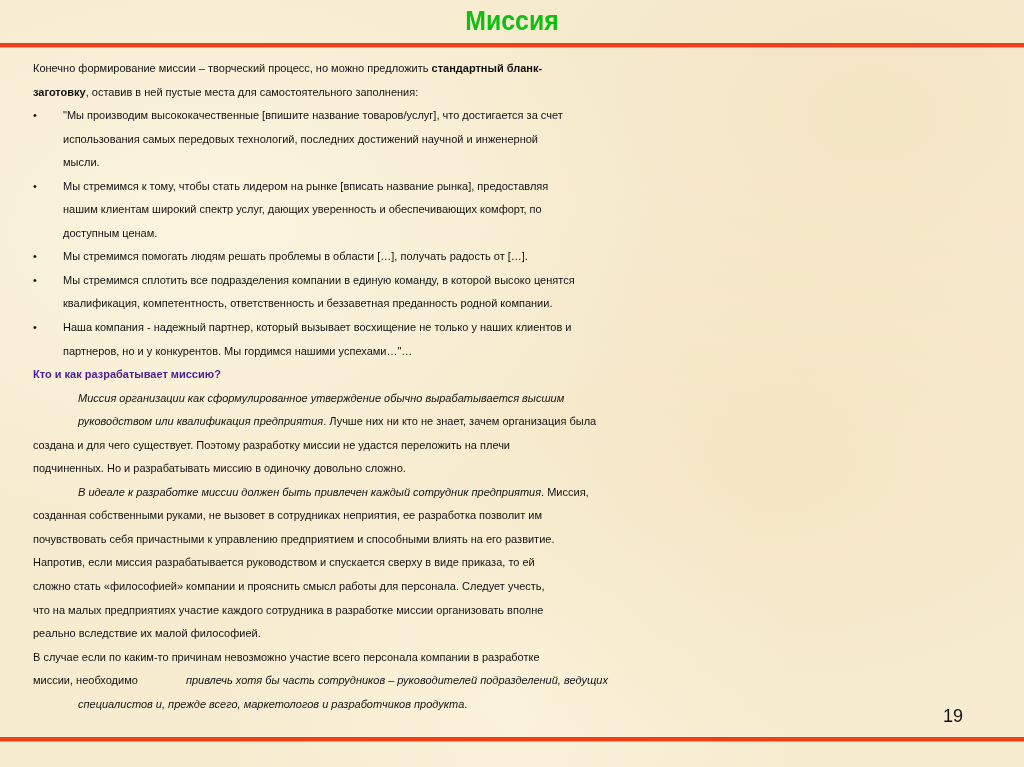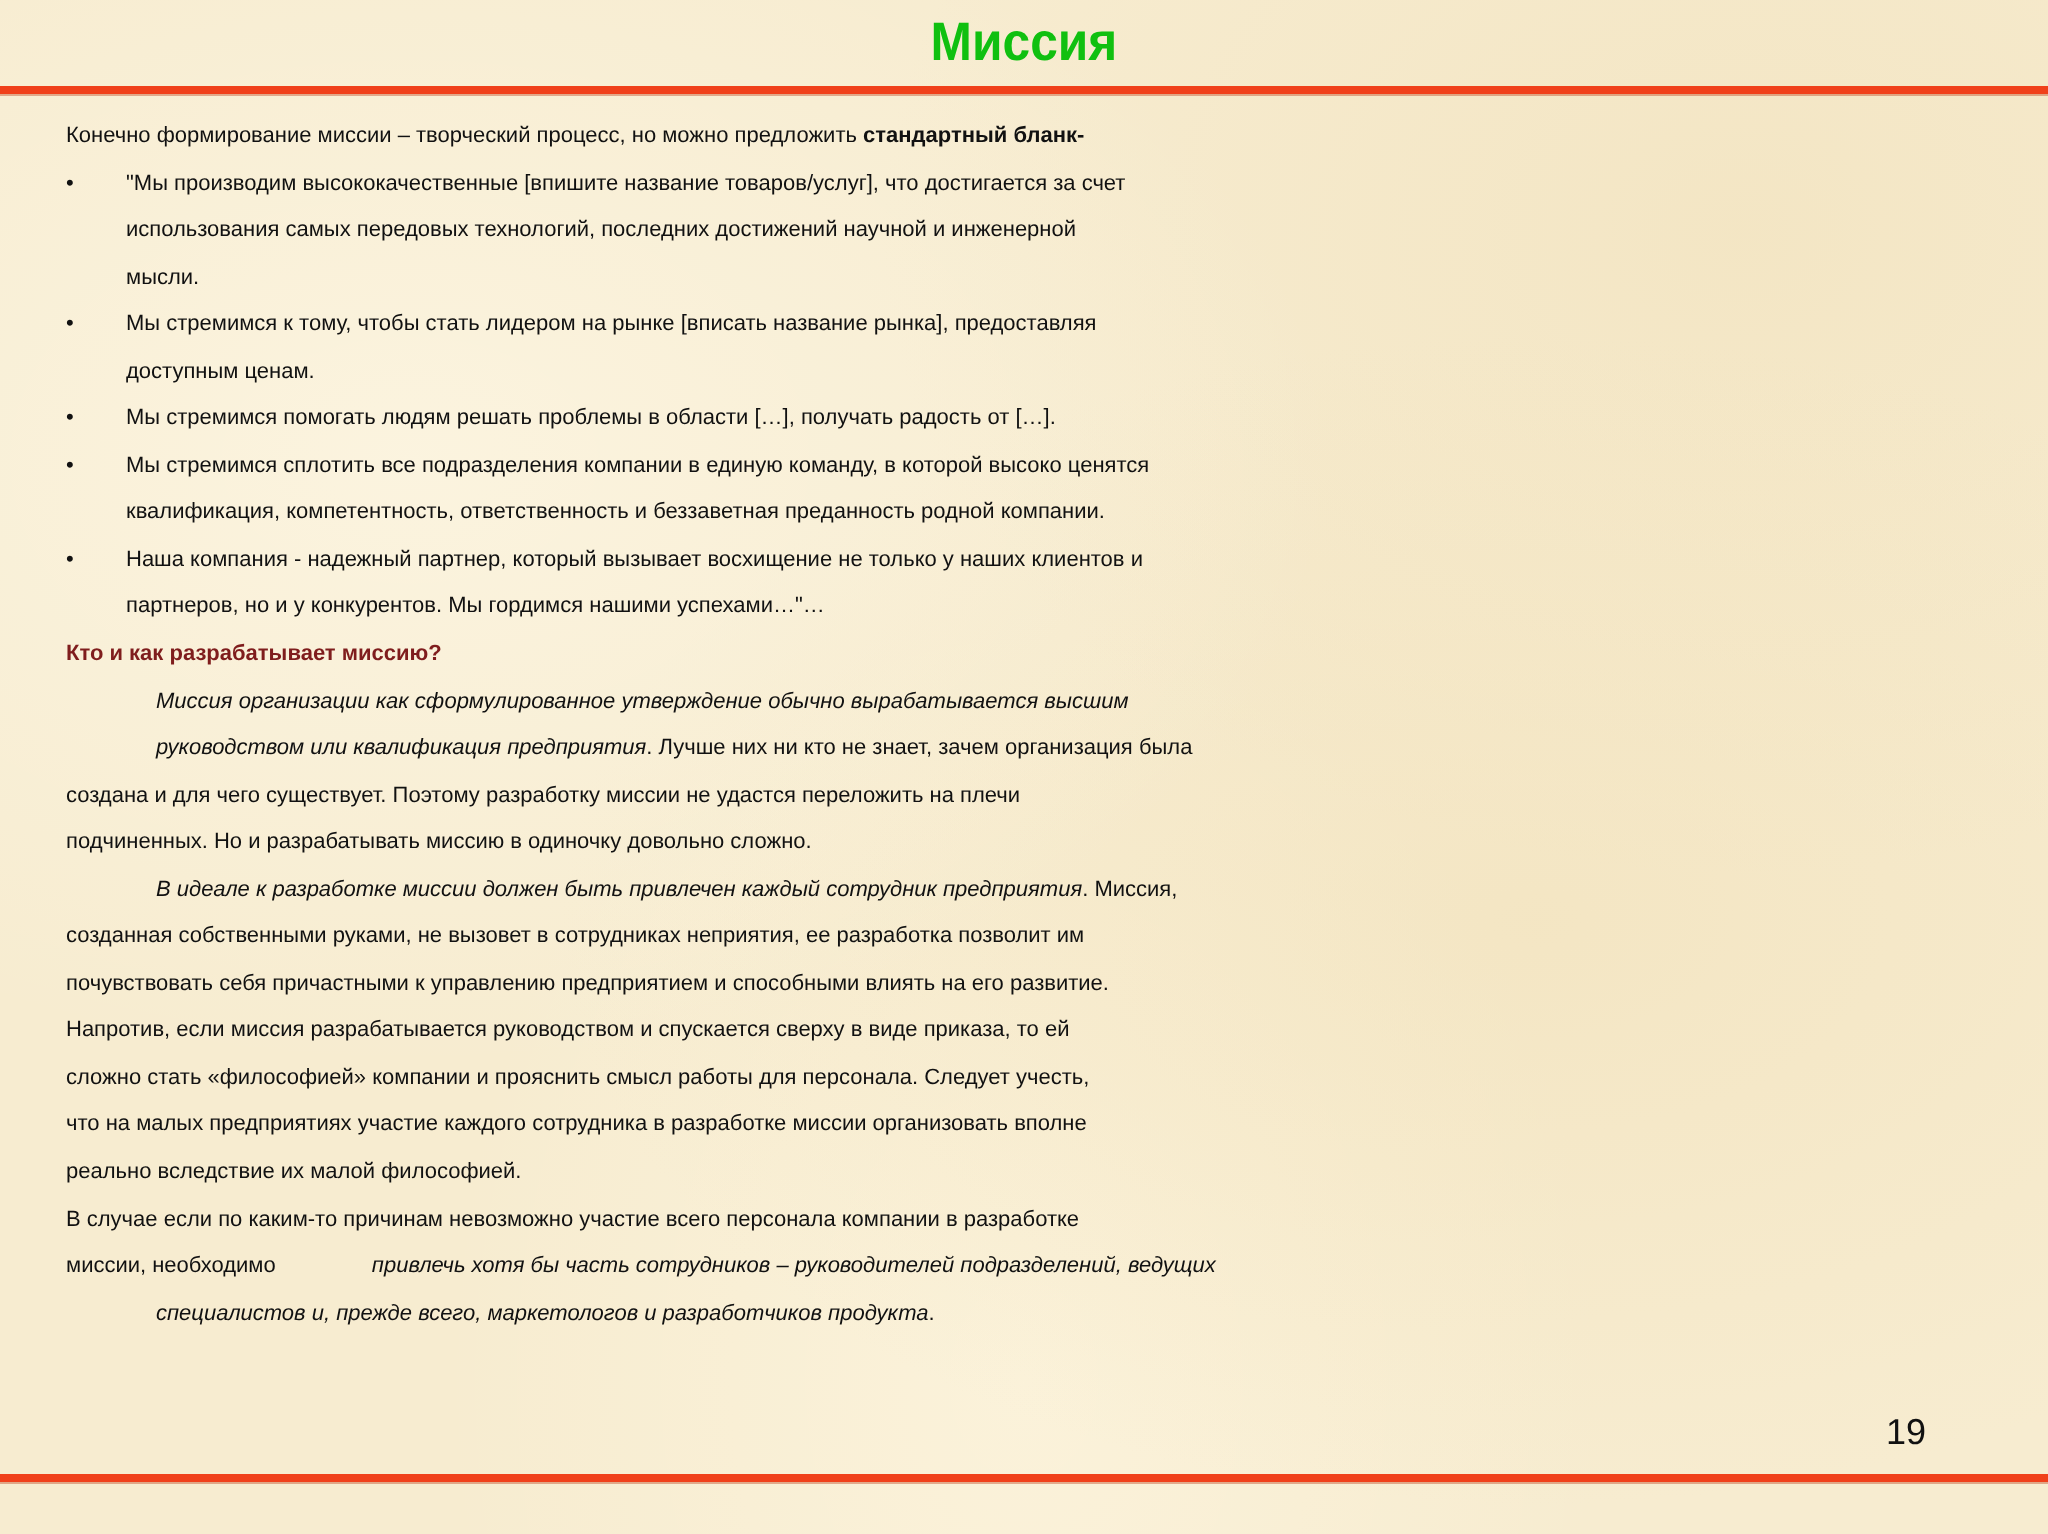--- a/index.html
+++ b/index.html
@@ -54,50 +54,52 @@
     .bullet-item {
       position: relative;
       padding-left: 30px;
     }
     .bullet-item .dot {
       position: absolute;
       left: 0;
       top: 0;
     }
     .heading-blue {
-      color: #7f1d1d;
+      color: #4c1d95;
       font-weight: bold;
     }
     .i { font-style: italic; margin-left: 45px; }
     .b { font-weight: bold; }
     .page-number {
       position: absolute;
       top: 706px;
       left: 943px;
       font-size: 18px;
     }
   </style>
 </head>
 <body>
 
 <div class="slide-title">Миссия</div>
 <div class="rule top"></div>
 
 <div class="content">
   <div class="line"><span>Конечно формирование миссии – творческий процесс, но можно предложить </span><span class="b">стандартный бланк-</span></div>
+  <div class="line"><span class="b">заготовку</span><span>, оставив в ней пустые места для самостоятельного заполнения:</span></div>
 
   <div class="bullet-item">
     <span class="dot">•</span>
     <div class="line">"Мы производим высококачественные [впишите название товаров/услуг], что достигается за счет</div>
     <div class="line">использования самых передовых технологий, последних достижений научной и инженерной</div>
     <div class="line">мысли.</div>
   </div>
   <div class="bullet-item">
     <span class="dot">•</span>
     <div class="line">Мы стремимся к тому, чтобы стать лидером на рынке [вписать название рынка], предоставляя</div>
+    <div class="line">нашим клиентам широкий спектр услуг, дающих уверенность и обеспечивающих комфорт, по</div>
     <div class="line">доступным ценам.</div>
   </div>
   <div class="bullet-item">
     <span class="dot">•</span>
     <div class="line">Мы стремимся помогать людям решать проблемы в области […], получать радость от […].</div>
   </div>
   <div class="bullet-item">
     <span class="dot">•</span>
     <div class="line">Мы стремимся сплотить все подразделения компании в единую команду, в которой высоко ценятся</div>
     <div class="line">квалификация, компетентность, ответственность и беззаветная преданность родной компании.</div>

